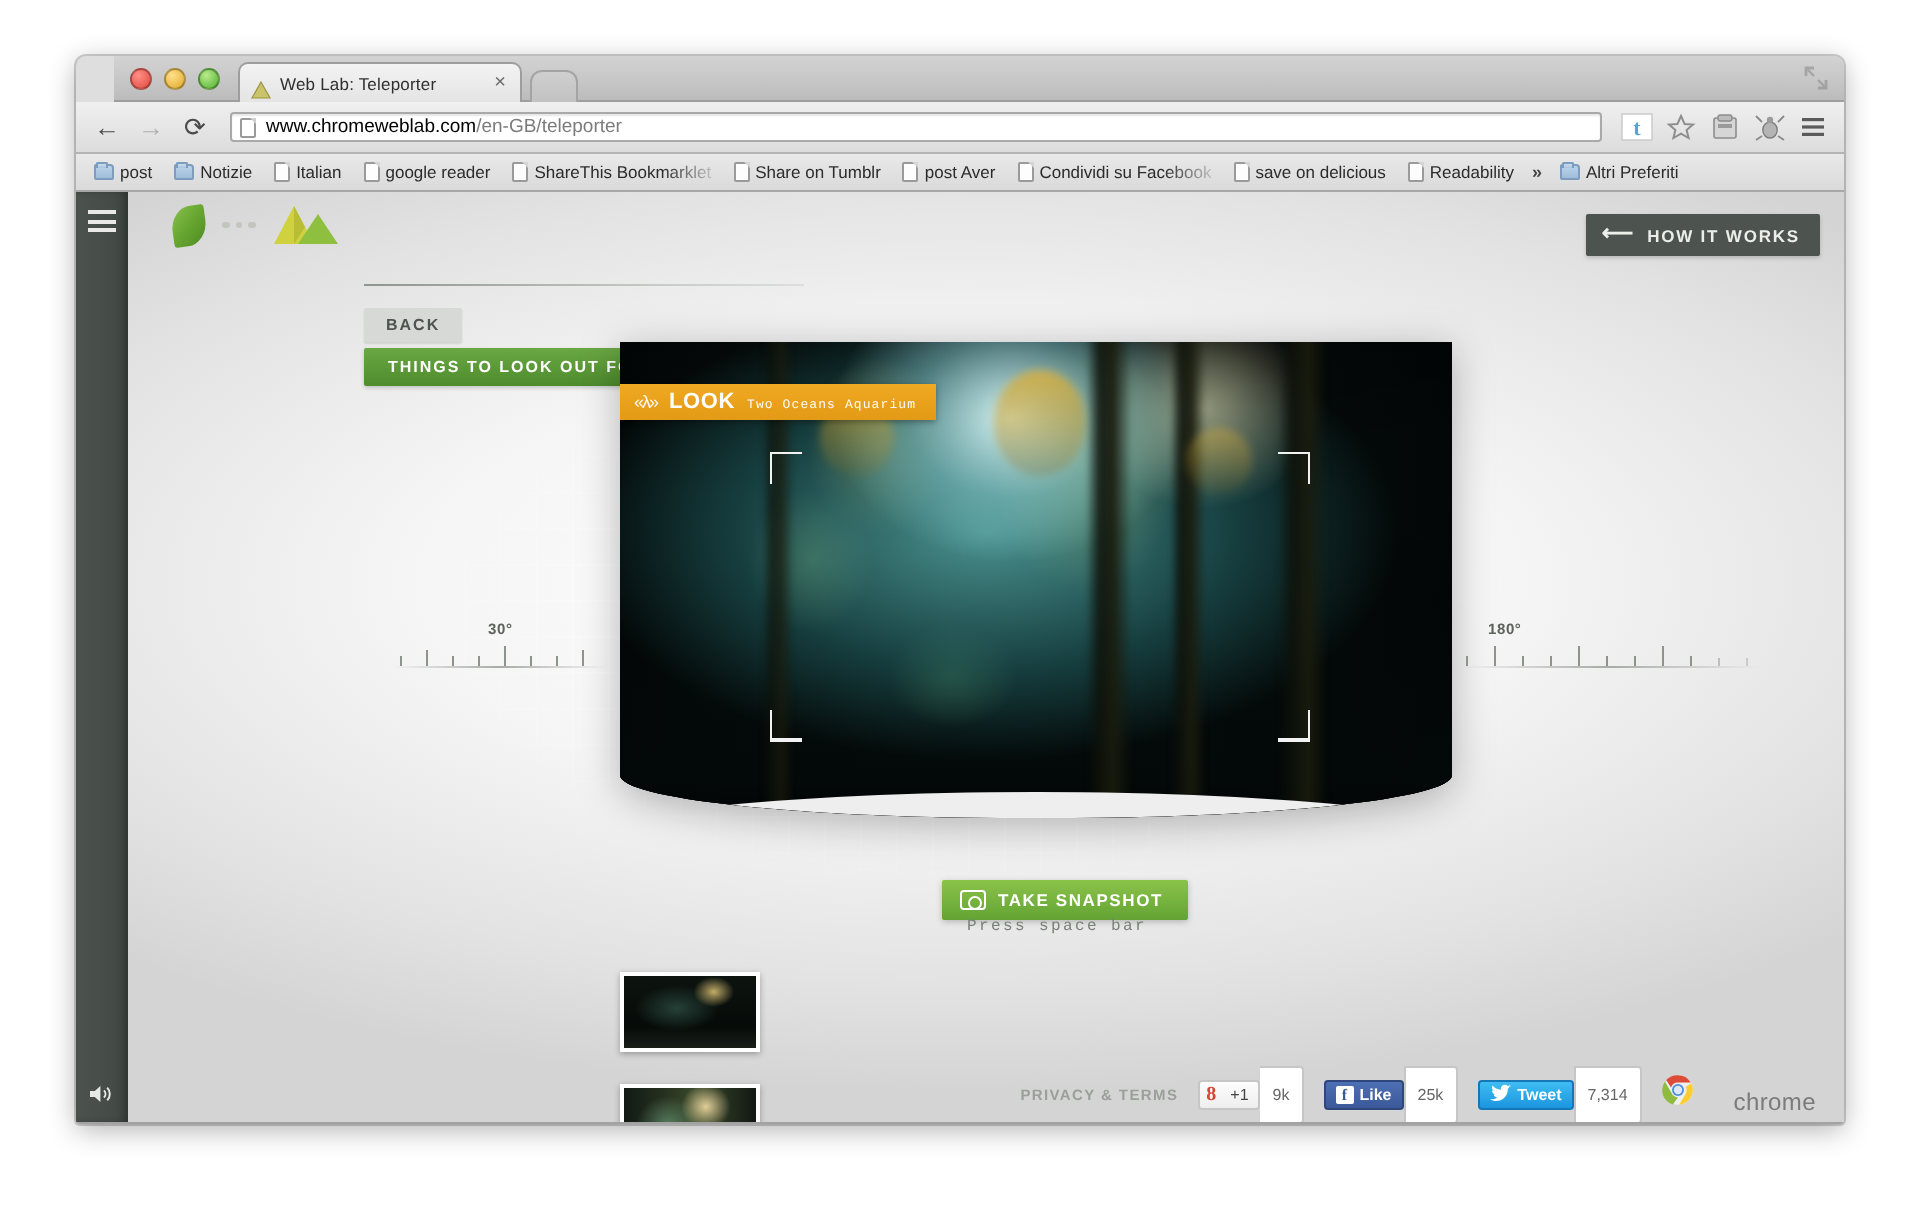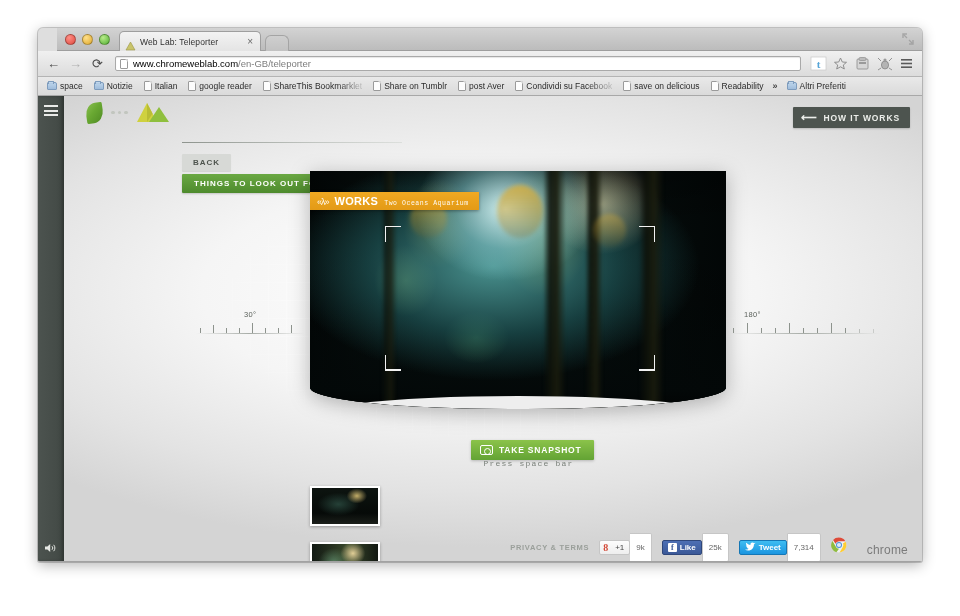--- a/index.html
+++ b/index.html
@@ -329,21 +329,21 @@
   #vp-curve-bot {
     position:absolute; left:-6%; bottom:-13px; width:112%; height: 26px;
     background: #eeeeee; border-radius: 50% 50% 0 0 / 100% 100% 0 0;
     z-index: 4; pointer-events:none;
   }
 
   
   .ruler { position: absolute; top: 226px; }
   .ruler .deg {
     position: absolute; top: -12px;
-    font-size: 7.5px; color: #5c625c; font-weight: normal;
+    font-size: 7.5px; color: #5c625c; font-weight: bold;
     letter-spacing: .3px;
   }
   .ruler .ticks { position: relative; height: 11px; }
   .ruler .ticks i {
     position: absolute; bottom: 0; width: 1px; background: #8d938d;
   }
   .ruler .baseline {
     position: absolute; left: 0; right: 0; bottom: -1px;
     height: 1px; background: linear-gradient(to right,rgba(160,165,160,0),#a7aca7,rgba(160,165,160,0));
   }
@@ -545,21 +545,21 @@
           <rect x="3" y="4" width="11" height="1.6" fill="#5a5a5a"></rect>
           <rect x="3" y="7.7" width="11" height="1.6" fill="#5a5a5a"></rect>
           <rect x="3" y="11.4" width="11" height="1.6" fill="#5a5a5a"></rect>
         </svg>
       </span>
     </div>
 
     <div id="bookmarks">
       <div class="bm">
         <span class="bm-folder"></span>
-        <span class="lbl">space</span>
+        <span class="lbl">post</span>
       </div>
       <div class="bm">
         <span class="bm-folder"></span>
         <span class="lbl">Notizie</span>
       </div>
       <div class="bm">
         <span class="bm-page"></span>
         <span class="lbl">Italian</span>
       </div>
       <div class="bm">
@@ -651,21 +651,21 @@
           <div class="trunk" style="left:56%; width:5.5%;"></div>
           <div class="trunk" style="left:66%; width:4.5%;"></div>
           <div class="trunk" style="left:79%; width:6%;"></div>
           <div class="trunk" style="left:17%; width:4%; opacity:.8;"></div>
           <div class="blade" style="left:45%; top:6%;  width:11%; height:22%;"></div>
           <div class="blade" style="left:24%; top:12%; width:9%;  height:16%; opacity:.65;"></div>
           <div class="blade" style="left:68%; top:18%; width:8%;  height:14%; opacity:.5;"></div>
 
           <div id="live-badge">
             <span id="live-wave">«λ»</span>
-            <span id="live-word">WORKS</span>
+            <span id="live-word">LOOK</span>
             <span id="live-loc">Two Oceans Aquarium</span>
           </div>
 
           <div class="bracket" style="left:18%; top:23%; width:16px; height:16px;">
             <b style="left:0; top:0; width:1.5px; height:16px;"></b>
               <b style="left:0; top:0; width:16px; height:1.5px;"></b>
           </div>
           <div class="bracket" style="right:17%; top:23%; width:16px; height:16px;">
             <b style="right:0; top:0; width:1.5px; height:16px;"></b>
               <b style="right:0; top:0; width:16px; height:1.5px;"></b>

